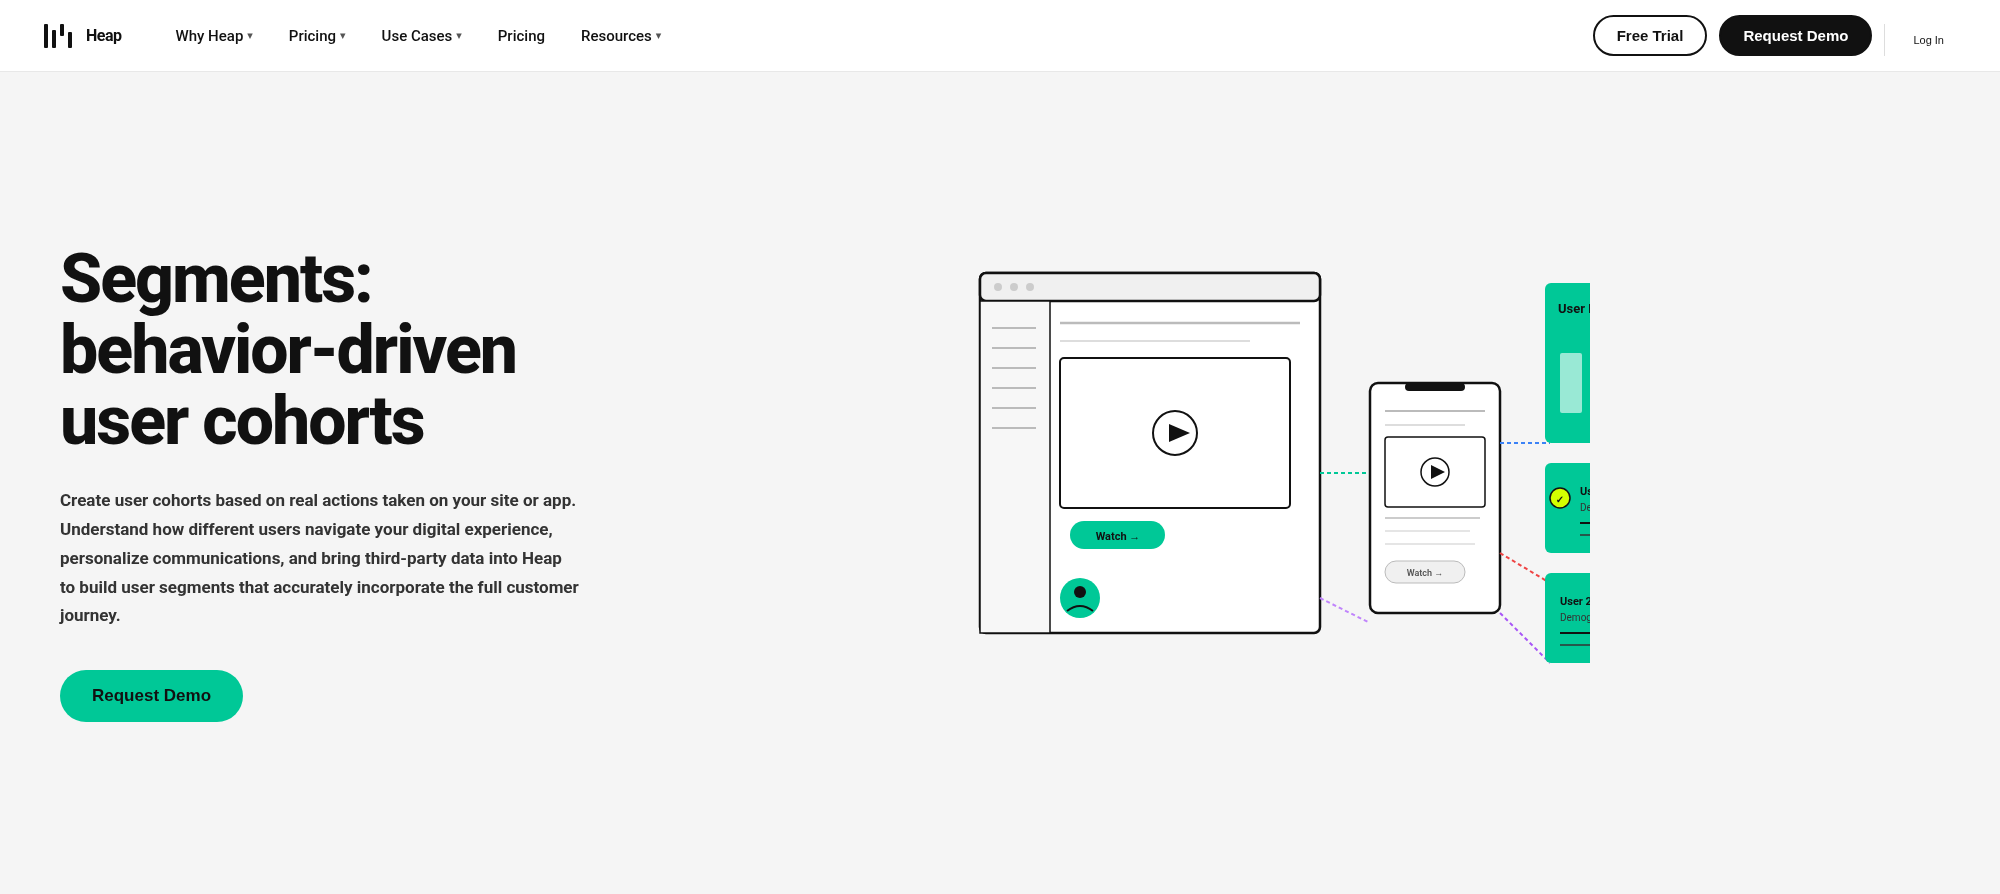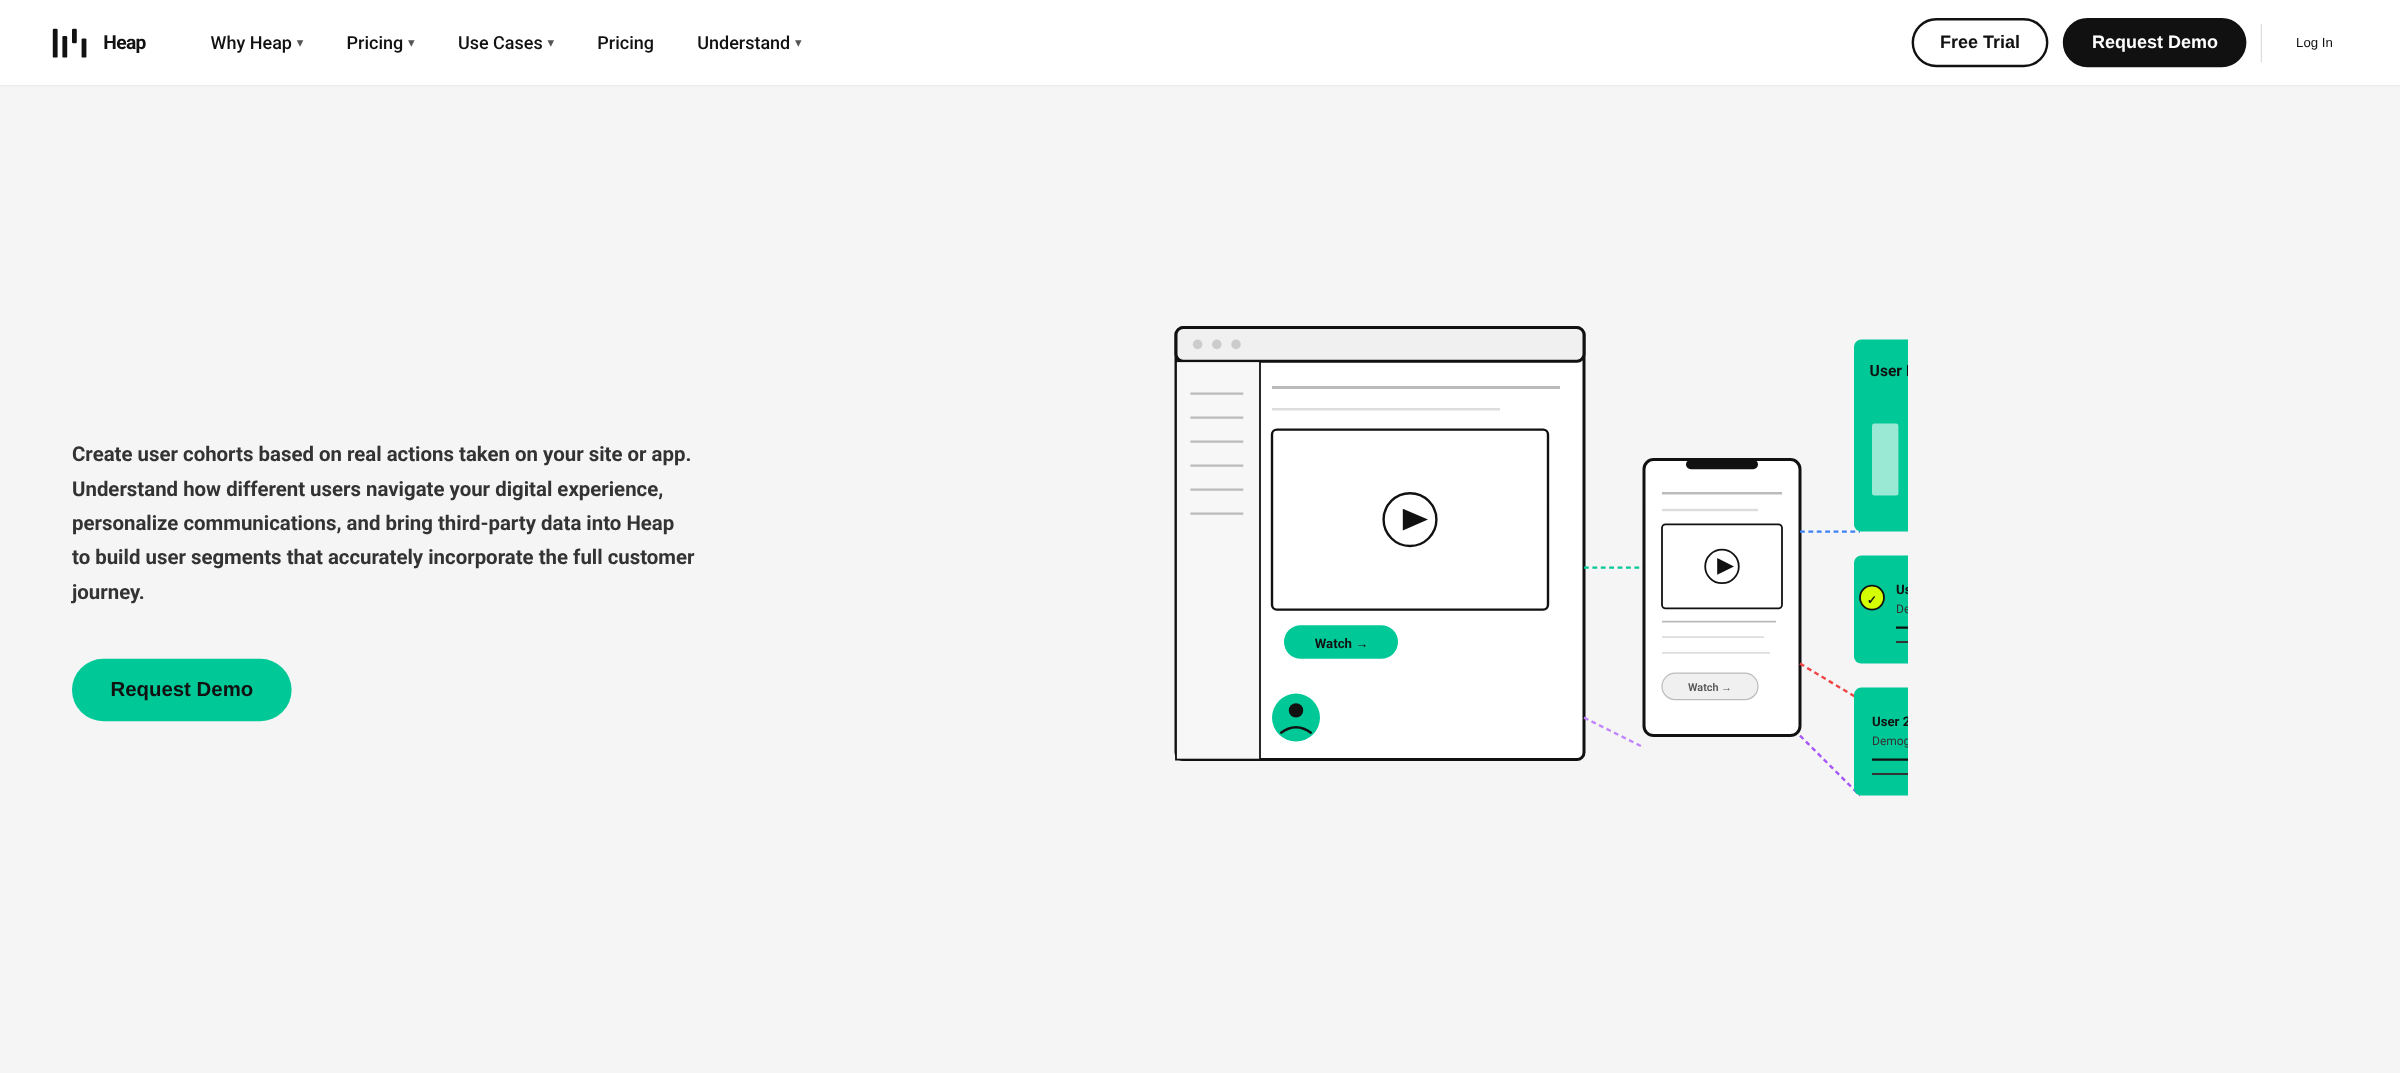--- a/index.html
+++ b/index.html
@@ -50,21 +50,21 @@
       cursor: pointer;
       border-radius: 6px;
       white-space: nowrap;
     }
     .nav-link .chevron {
       font-size: 11px;
       color: #555;
     }
     .nav-actions {
       display: flex;
-      align-items: center;
+      align-items: flex-end;
       gap: 12px;
     }
     .btn-free-trial {
       padding: 10px 22px;
       border: 2px solid #111;
       border-radius: 50px;
       background: #fff;
       font-size: 15px;
       font-weight: 600;
       color: #111;
@@ -174,35 +174,36 @@
       <span class="chevron">▾</span>
     </div>
     <div class="nav-link">
       <span>Use Cases</span>
       <span class="chevron">▾</span>
     </div>
     <div class="nav-link">
       <span>Pricing</span>
     </div>
     <div class="nav-link">
-      <span>Understand</span>
+      <span>Resources</span>
       <span class="chevron">▾</span>
     </div>
   </div>
 
   <div class="nav-actions">
     <button class="btn-free-trial">Free Trial</button>
     <button class="btn-request-demo-nav">Request Demo</button>
     <div class="nav-divider"></div>
     <button class="btn-login">Log In</button>
   </div>
 </nav>
 
 <section class="hero">
   <div class="hero-content">
+    <h1 class="hero-title">Segments:<br>behavior-driven<br>user cohorts</h1>
     <p class="hero-description">Create user cohorts based on real actions taken on your site or app. Understand how different users navigate your digital experience, personalize communications, and bring third-party data into Heap to build user segments that accurately incorporate the full customer journey.</p>
     <button class="btn-request-demo-hero">Request Demo</button>
   </div>
 
   <div class="hero-illustration">
     <svg class="illustration-svg" viewBox="0 0 620 480" fill="none" xmlns="http://www.w3.org/2000/svg">
 
       <rect x="10" y="30" width="340" height="360" rx="6" stroke="#111" stroke-width="2.5" fill="white"></rect>
 
       <rect x="10" y="30" width="340" height="28" rx="6" fill="#f0f0f0" stroke="#111" stroke-width="2.5"></rect>

